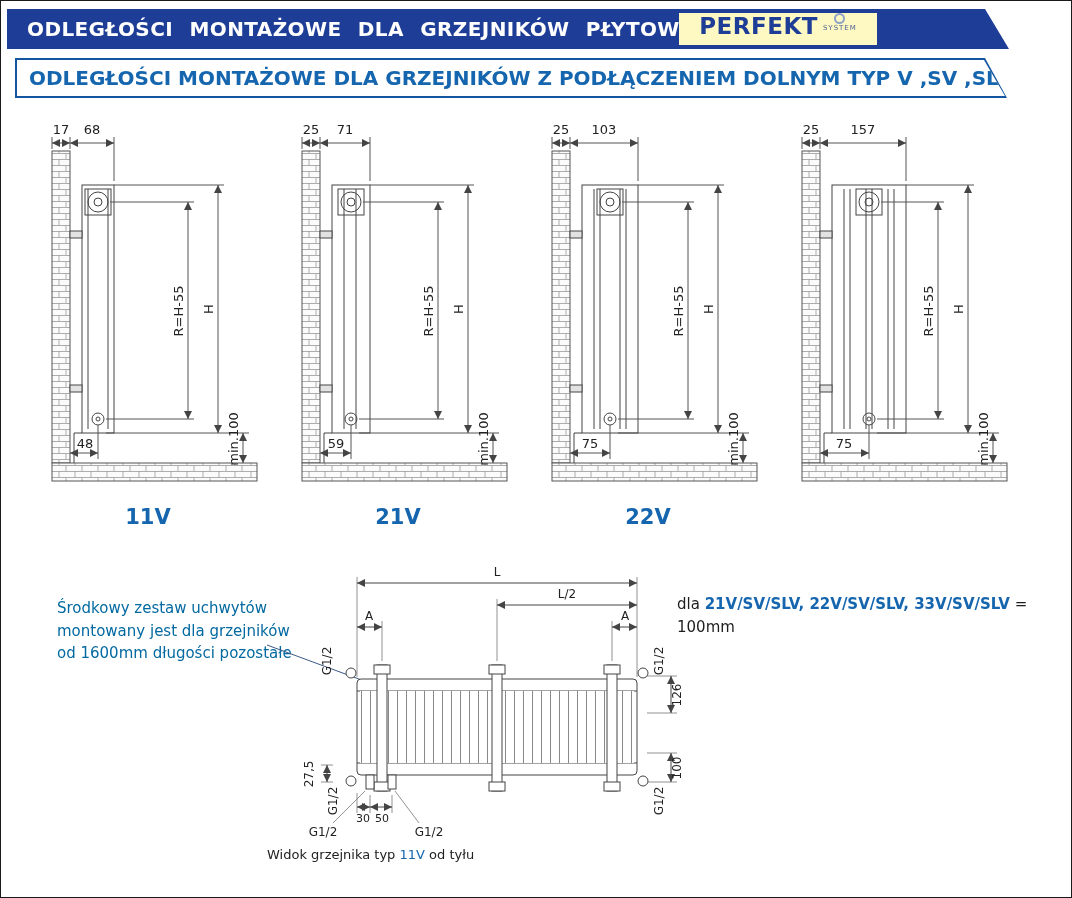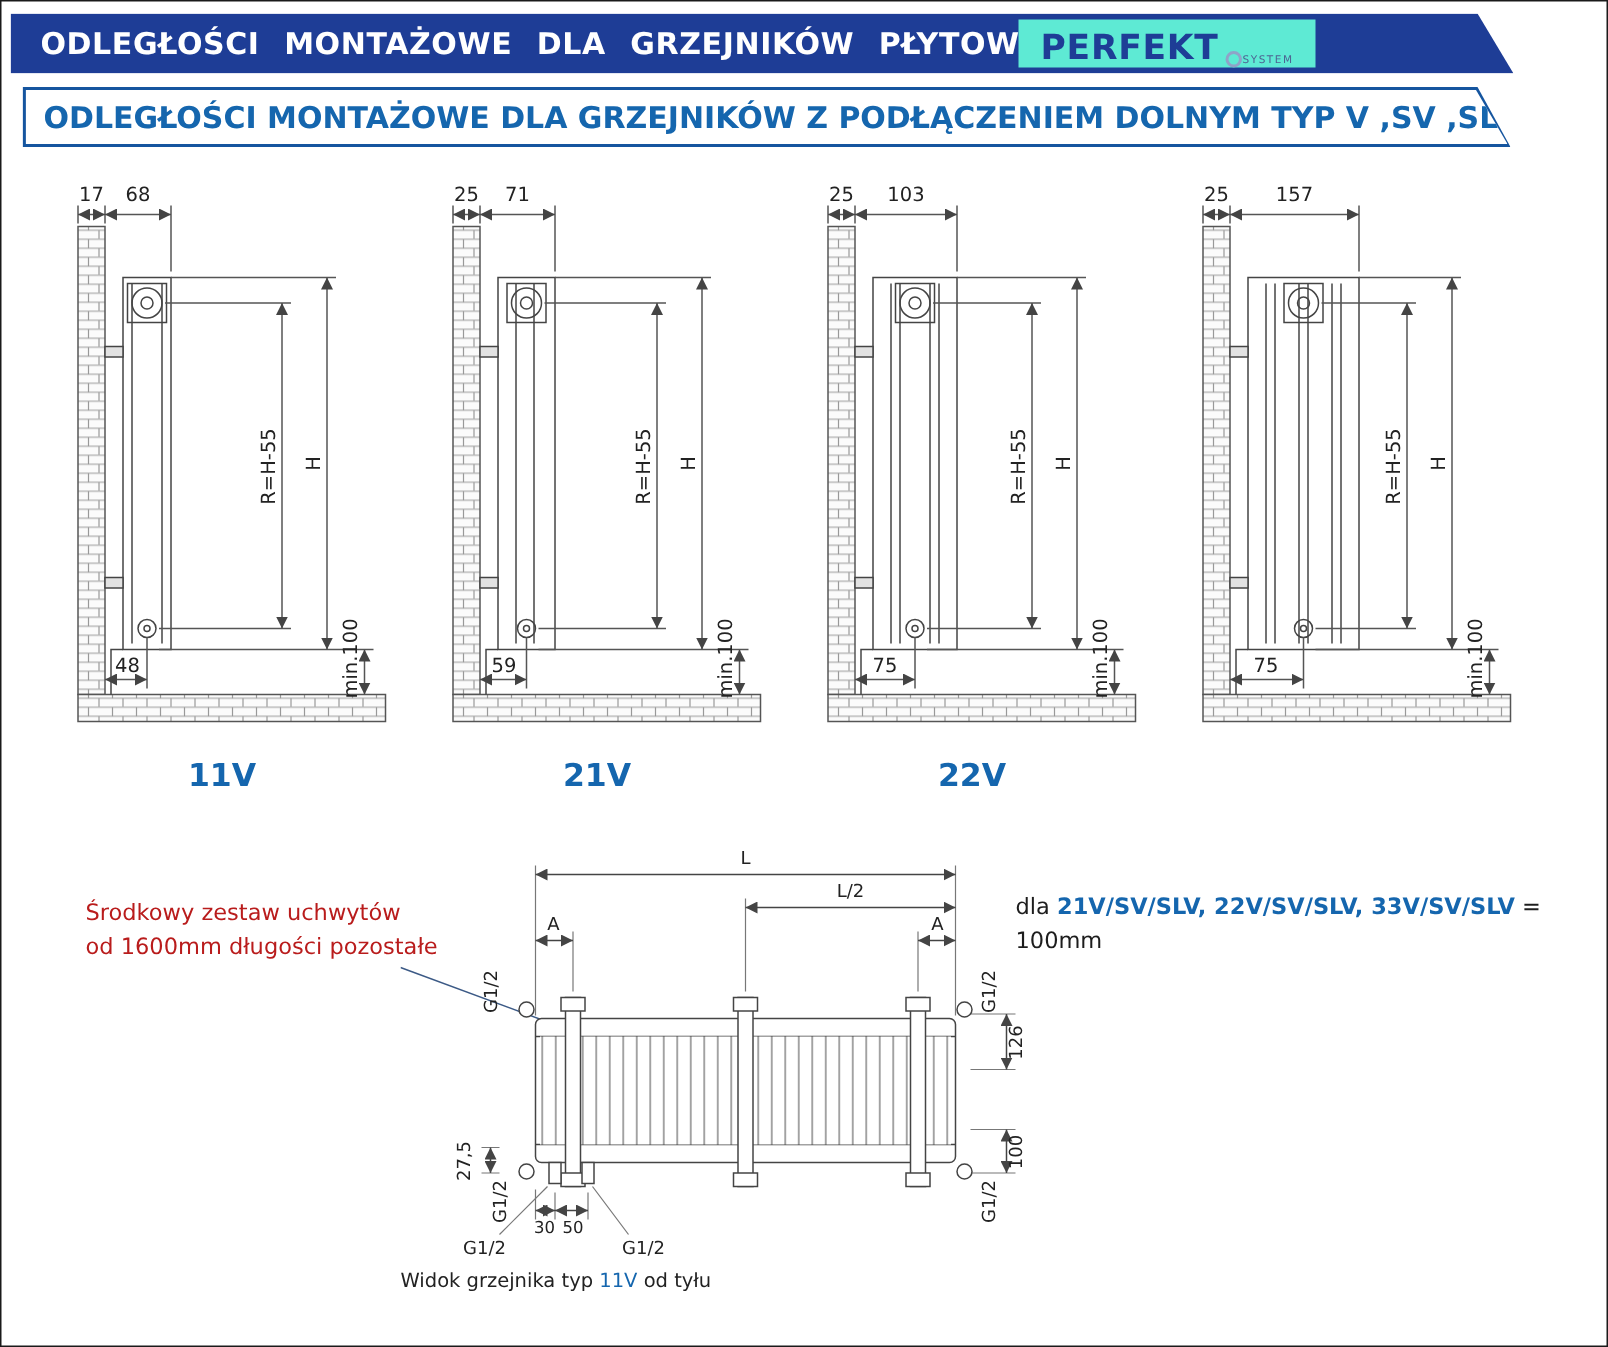--- a/index.html
+++ b/index.html
@@ -2,39 +2,39 @@
 <html><head>
 <meta charset="utf-8">
 <style>
   *{box-sizing:border-box}
   body{margin:0;background:#e9e9e9;font-family:"DejaVu Sans","Liberation Sans",sans-serif}
   .page{position:relative;width:1072px;height:898px;background:#fff;border:1px solid #1a1a1a;overflow:hidden}
   
   .bar1{position:absolute;left:6px;top:8px;width:1002px;height:40px;background:#1e3d96;
         clip-path:polygon(0 0,calc(100% - 24px) 0,100% 100%,0 100%);display:flex;align-items:center;color:#fff}
   .bar1-title{font-size:20px;font-weight:700;letter-spacing:.4px;word-spacing:9px;padding-left:20px;white-space:nowrap}
-  .logo{position:absolute;right:132px;top:4px;width:198px;height:32px;background:#5eead4;
-        display:flex;align-items:flex-end;justify-content:center;gap:5px}
+  .logo{position:absolute;right:132px;top:4px;width:198px;height:32px;background:#fef9c3;
+        display:flex;align-items:flex-start;justify-content:center;gap:5px}
   .logo-main{font-size:23px;font-weight:800;color:#1e3d96;letter-spacing:.5px}
-  .logo-side{display:flex;flex-direction:row;align-items:center;line-height:1}
+  .logo-side{display:flex;flex-direction:column;align-items:center;line-height:1}
   .logo-circle{width:11px;height:11px;border:2px solid #8fa3c8;border-radius:50%;display:block}
   .logo-sub{font-size:7px;color:#4d6392;letter-spacing:1px;margin-top:1px}
   
   .bar2{position:absolute;left:14px;top:57px;width:992px;height:40px;background:#15559f;
         clip-path:polygon(0 0,calc(100% - 22px) 0,100% 100%,0 100%)}
   .bar2-inner{position:absolute;left:2px;top:2px;right:2px;bottom:2px;background:#fff;
         clip-path:polygon(0 0,calc(100% - 21px) 0,100% 100%,0 100%);display:flex;align-items:center}
   .bar2-inner span{color:#1566ae;font-size:20px;font-weight:700;padding-left:12px;white-space:nowrap}
   
   .diagrams{position:absolute;left:37px;top:122px;width:1000px;display:flex;justify-content:space-between}
   .dcol{width:250px}
   .dlabel{text-align:center;font-size:21px;font-weight:700;color:#1566ae;margin-top:6px;padding-right:30px}
   
   .bottom{position:absolute;left:0;top:556px;width:1072px;height:340px}
-  .left-note{position:absolute;left:56px;top:40px;font-size:15px;color:#b91c1c;line-height:1.5}
+  .left-note{position:absolute;left:56px;top:40px;font-size:15px;color:#0369a1;line-height:1.5}
   .bv-wrap{position:absolute;left:266px;top:4px;width:450px}
   .bv-caption{text-align:left;font-size:13px;color:#222;margin-top:-2px}
   .notes{position:absolute;left:676px;top:36px;width:388px;font-size:15px;color:#1d1d1d;line-height:1.5}
   .notes-title{margin-bottom:20px}
   .notes-p{margin:0 0 10px 0}
   .notes-p.tight{margin:0 0 2px 0}
   .blue{color:#1566ae}
   .b{font-weight:700}
   svg text{font-family:"DejaVu Sans","Liberation Sans",sans-serif}
 </style>
@@ -262,20 +262,21 @@
         </g>
       </svg>
     </div>
 
   </div>
 
   <div class="bottom">
 
     <div class="left-note">
       <div>Środkowy zestaw uchwytów</div>
+      <div>montowany jest dla grzejników</div>
       <div>od 1600mm długości pozostałe</div>
     </div>
 
     <div class="bv-wrap">
       <svg width="450" height="284" viewBox="0 0 450 284">
         <line x1="0" y1="84" x2="227" y2="168" stroke="#3c5a86" stroke-width="1"></line>
         <g stroke="#777" stroke-width="0.8" fill="none">
           <line x1="90" y1="116" x2="90" y2="16"></line>
           <line x1="370" y1="116" x2="370" y2="16"></line>
           <line x1="230" y1="100" x2="230" y2="38"></line>

